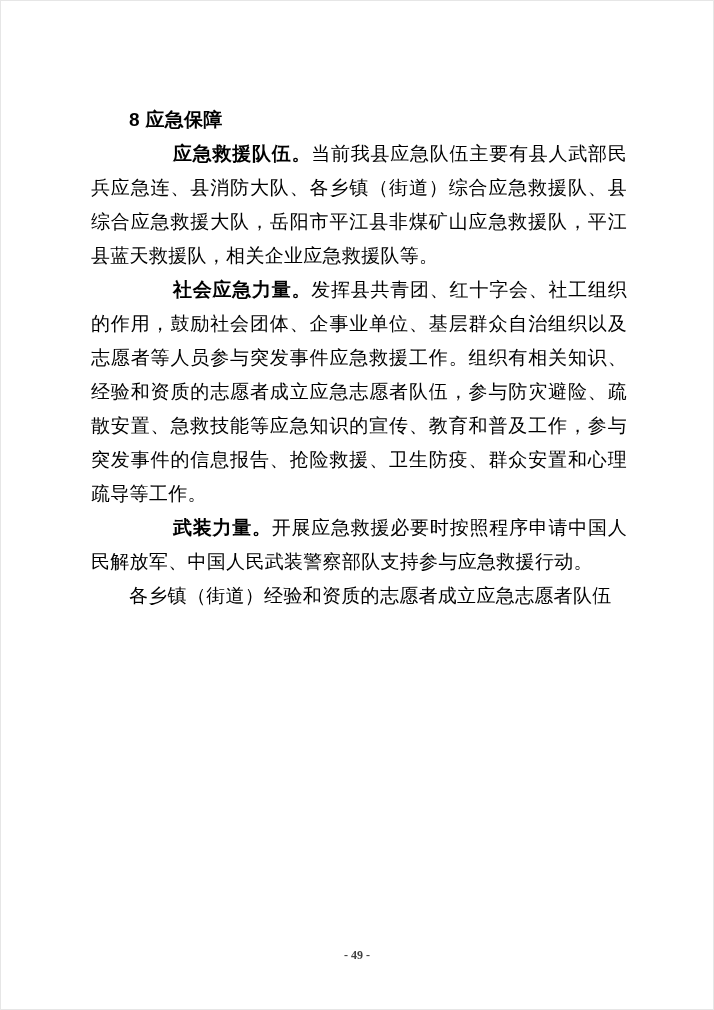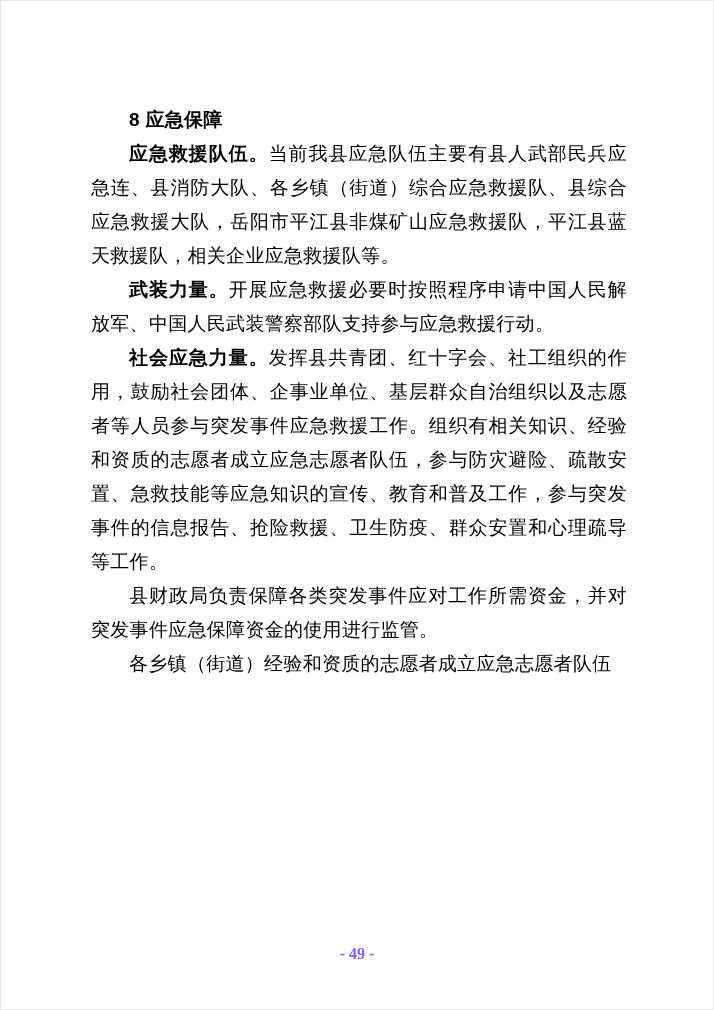--- a/index.html
+++ b/index.html
@@ -30,50 +30,50 @@
     word-break: break-all;
   }
   .doc p.heading {
     font-weight: 700;
     font-family: "Liberation Sans", "DejaVu Sans", sans-serif;
     text-align: left;
   }
   .lead {
     font-weight: 700;
     font-family: "Liberation Sans", "DejaVu Sans", sans-serif;
+    margin-left: 44px;
   }
   .footer {
     position: absolute;
     left: 0;
     bottom: 46px;
     width: 100%;
     text-align: center;
-    font-size: 16px;
+    font-size: 12px;
     font-weight: 700;
     font-family: "Liberation Serif", "DejaVu Serif", serif;
-    color: #8b5cf6;
+    color: #404040;
   }
 </style>
 </head>
 <body>
 
 <div class="page">
   <div class="doc">
 
     <p class="heading">8 应急保障</p>
 
 
 
     <p class="para"><span class="lead">应急救援队伍。</span><span>当前我县应急队伍主要有县人武部民兵应急连、县消防大队、各乡镇（街道）综合应急救援队、县综合应急救援大队，岳阳市平江县非煤矿山应急救援队，平江县蓝天救援队，相关企业应急救援队等。</span></p>
 
+    <p class="para"><span class="lead">社会应急力量。</span><span>发挥县共青团、红十字会、社工组织的作用，鼓励社会团体、企事业单位、基层群众自治组织以及志愿者等人员参与突发事件应急救援工作。组织有相关知识、经验和资质的志愿者成立应急志愿者队伍，参与防灾避险、疏散安置、急救技能等应急知识的宣传、教育和普及工作，参与突发事件的信息报告、抢险救援、卫生防疫、群众安置和心理疏导等工作。</span></p>
+
     <p class="para"><span class="lead">武装力量。</span><span>开展应急救援必要时按照程序申请中国人民解放军、中国人民武装警察部队支持参与应急救援行动。</span></p>
 
-    <p class="para"><span class="lead">社会应急力量。</span><span>发挥县共青团、红十字会、社工组织的作用，鼓励社会团体、企事业单位、基层群众自治组织以及志愿者等人员参与突发事件应急救援工作。组织有相关知识、经验和资质的志愿者成立应急志愿者队伍，参与防灾避险、疏散安置、急救技能等应急知识的宣传、教育和普及工作，参与突发事件的信息报告、抢险救援、卫生防疫、群众安置和心理疏导等工作。</span></p>
 
-
-    <p class="para">县财政局负责保障各类突发事件应对工作所需资金，并对突发事件应急保障资金的使用进行监管。</p>
 
     <p class="para">各乡镇（街道）经验和资质的志愿者成立应急志愿者队伍</p>
 
   </div>
 
   <div class="footer">- 49 -</div>
 </div>
 
 </body></html>

